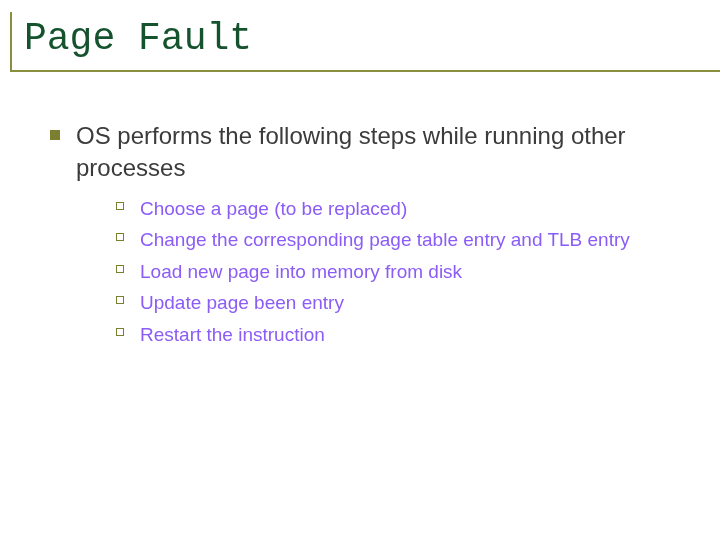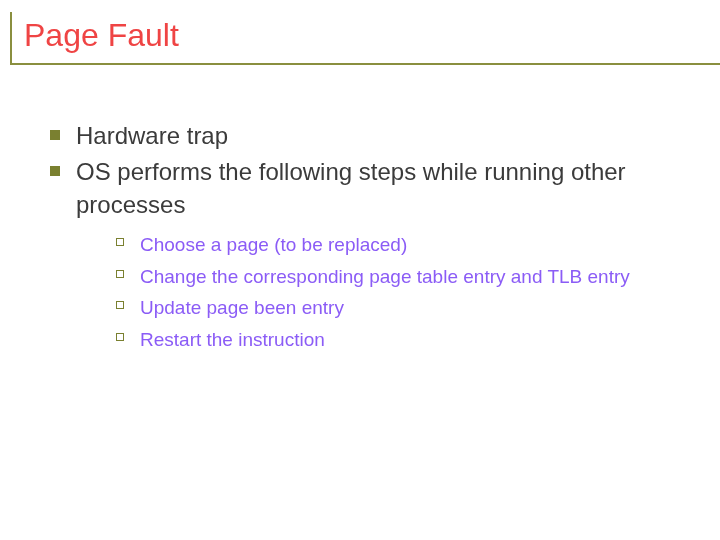--- a/index.html
+++ b/index.html
@@ -22,24 +22,25 @@
   .title-wrap {
     position: absolute;
     left: 10px;
     top: 12px;
     width: 690px;
     padding: 6px 12px 10px 12px;
     border-left: 2px solid #8a8f3f;
     border-bottom: 2px solid #8a8f3f;
   }
   .title {
-    font-size: 32px;
-    color: #ef4444;
+    font-size: 38px;
+    color: #14532d;
     font-weight: 400;
     line-height: 1.1;
+    font-family: Liberation Mono, monospace;
   }
   .content {
     position: absolute;
     left: 48px;
     top: 120px;
     width: 640px;
   }
   ul.level1 {
     list-style: none;
     margin: 0;
@@ -91,30 +92,30 @@
 <body>
 
 <div class="slide">
   <div class="title-wrap">
     <div class="title">Page Fault</div>
   </div>
 
   <div class="content">
     <ul class="level1">
       <li>
-        <span>Hardware trap</span>
-      </li>
-      <li>
         <span>OS performs the following steps while running other processes</span>
         <ul class="level2">
           <li>
             <span>Choose a page (to be replaced)</span>
           </li>
           <li>
             <span>Change the corresponding page table entry and TLB entry</span>
+          </li>
+          <li>
+            <span>Load new page into memory from disk</span>
           </li>
           <li>
             <span>Update page been entry</span>
           </li>
           <li>
             <span>Restart the instruction</span>
           </li>
         </ul>
       </li>
     </ul>

